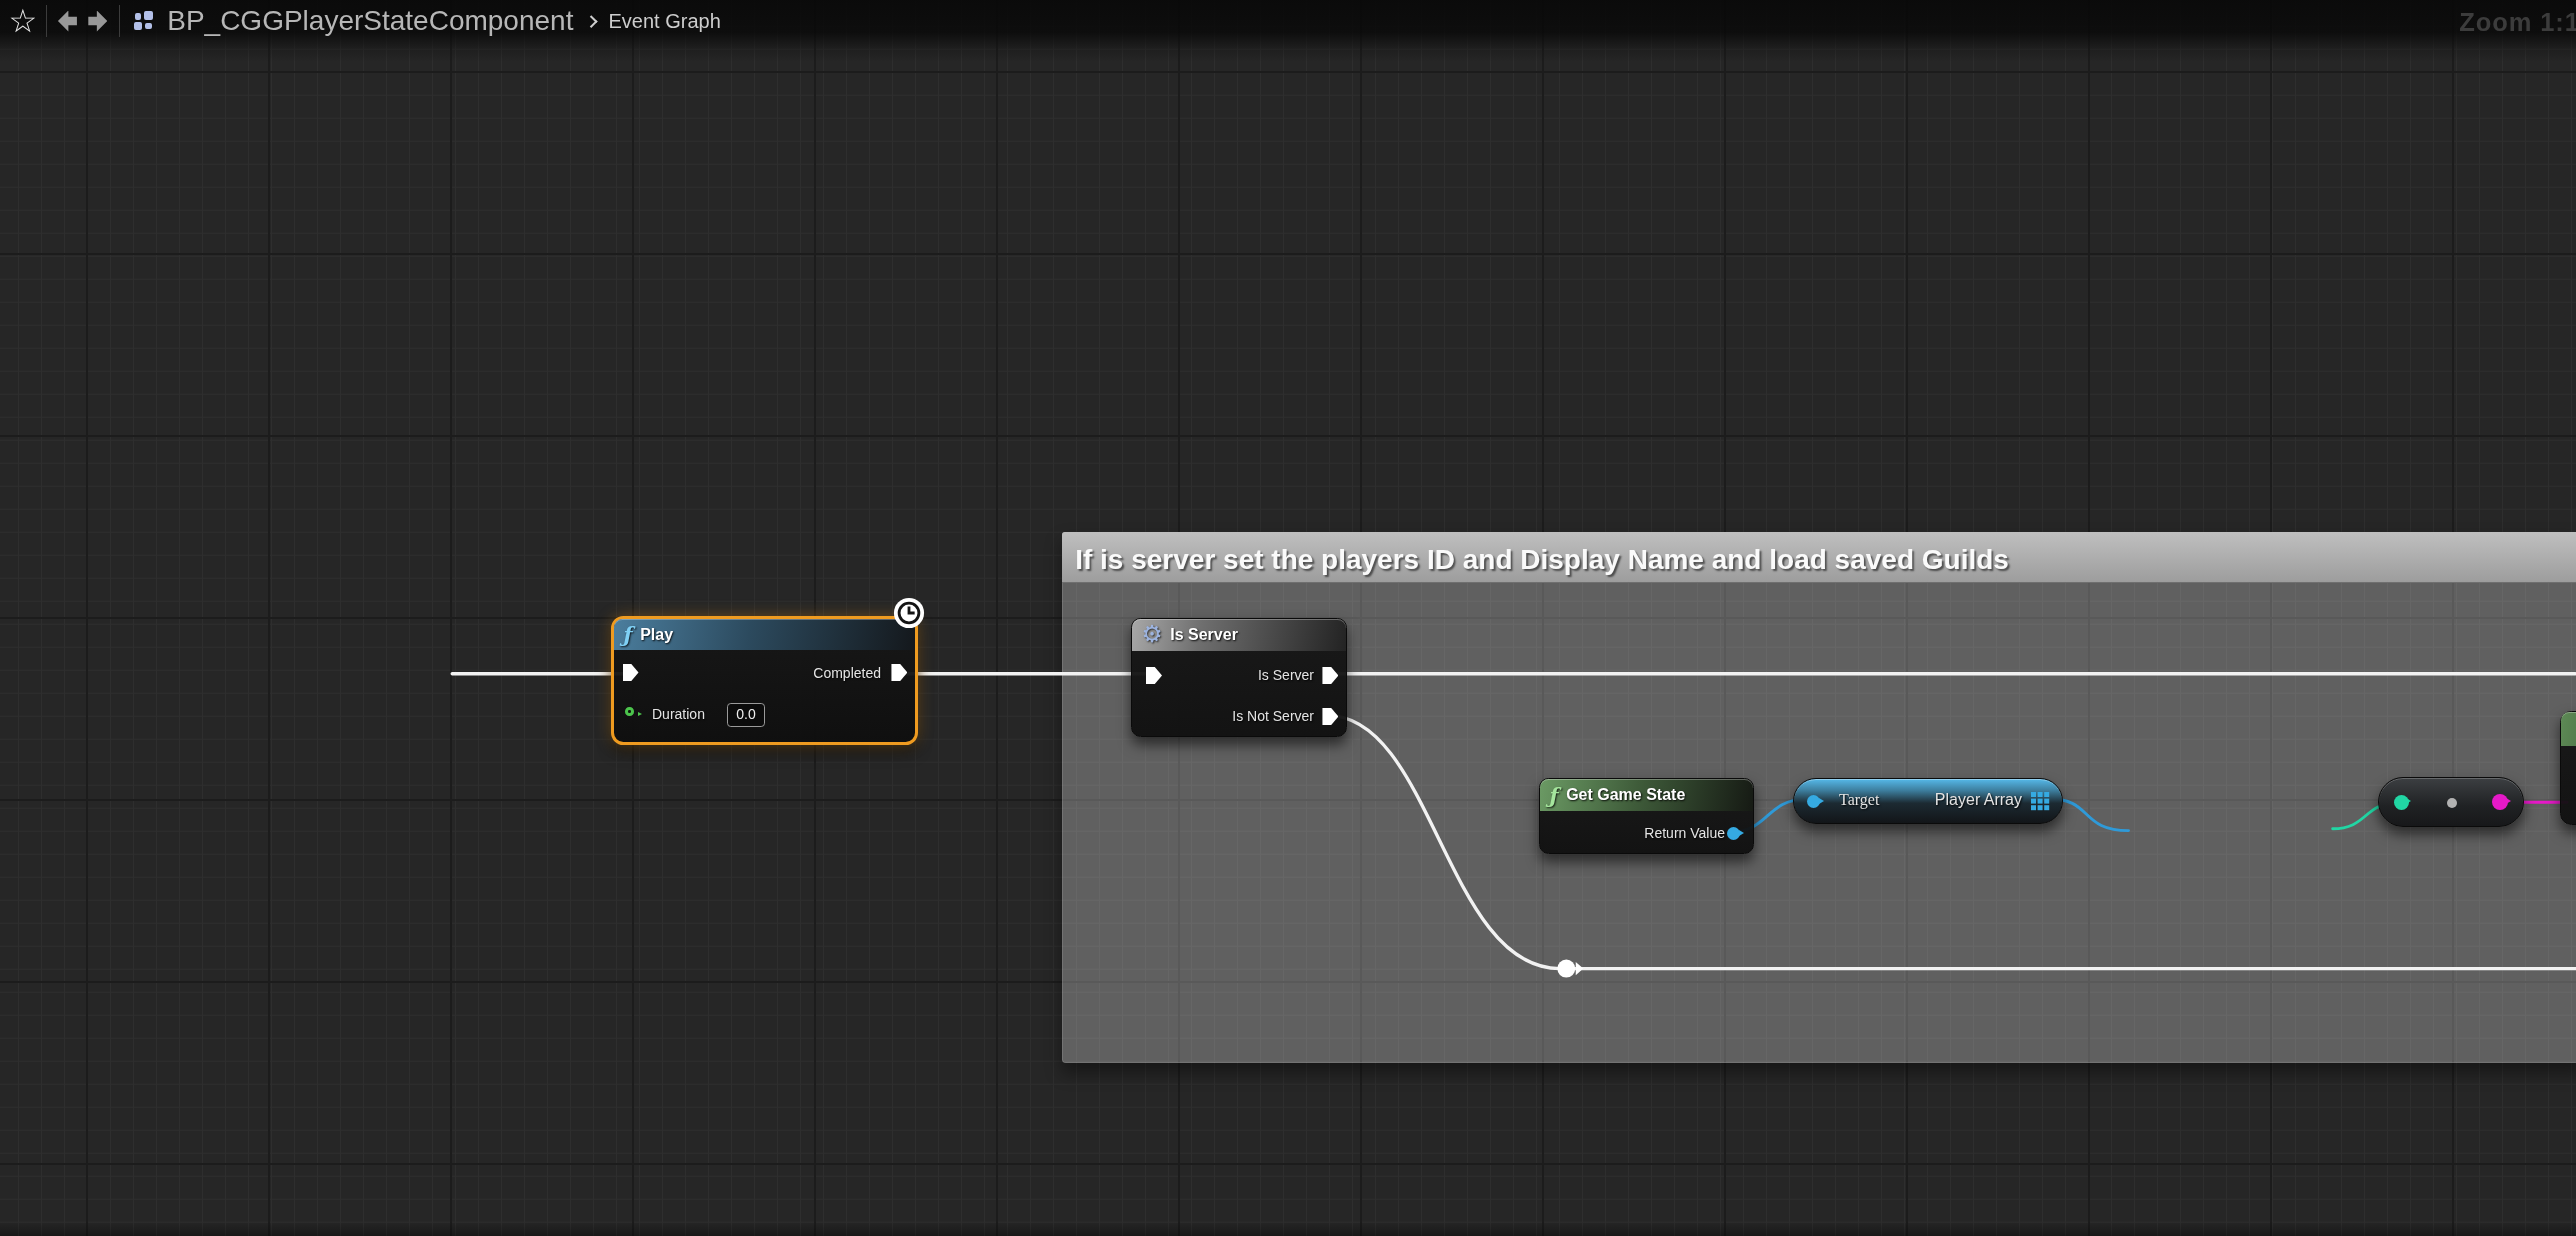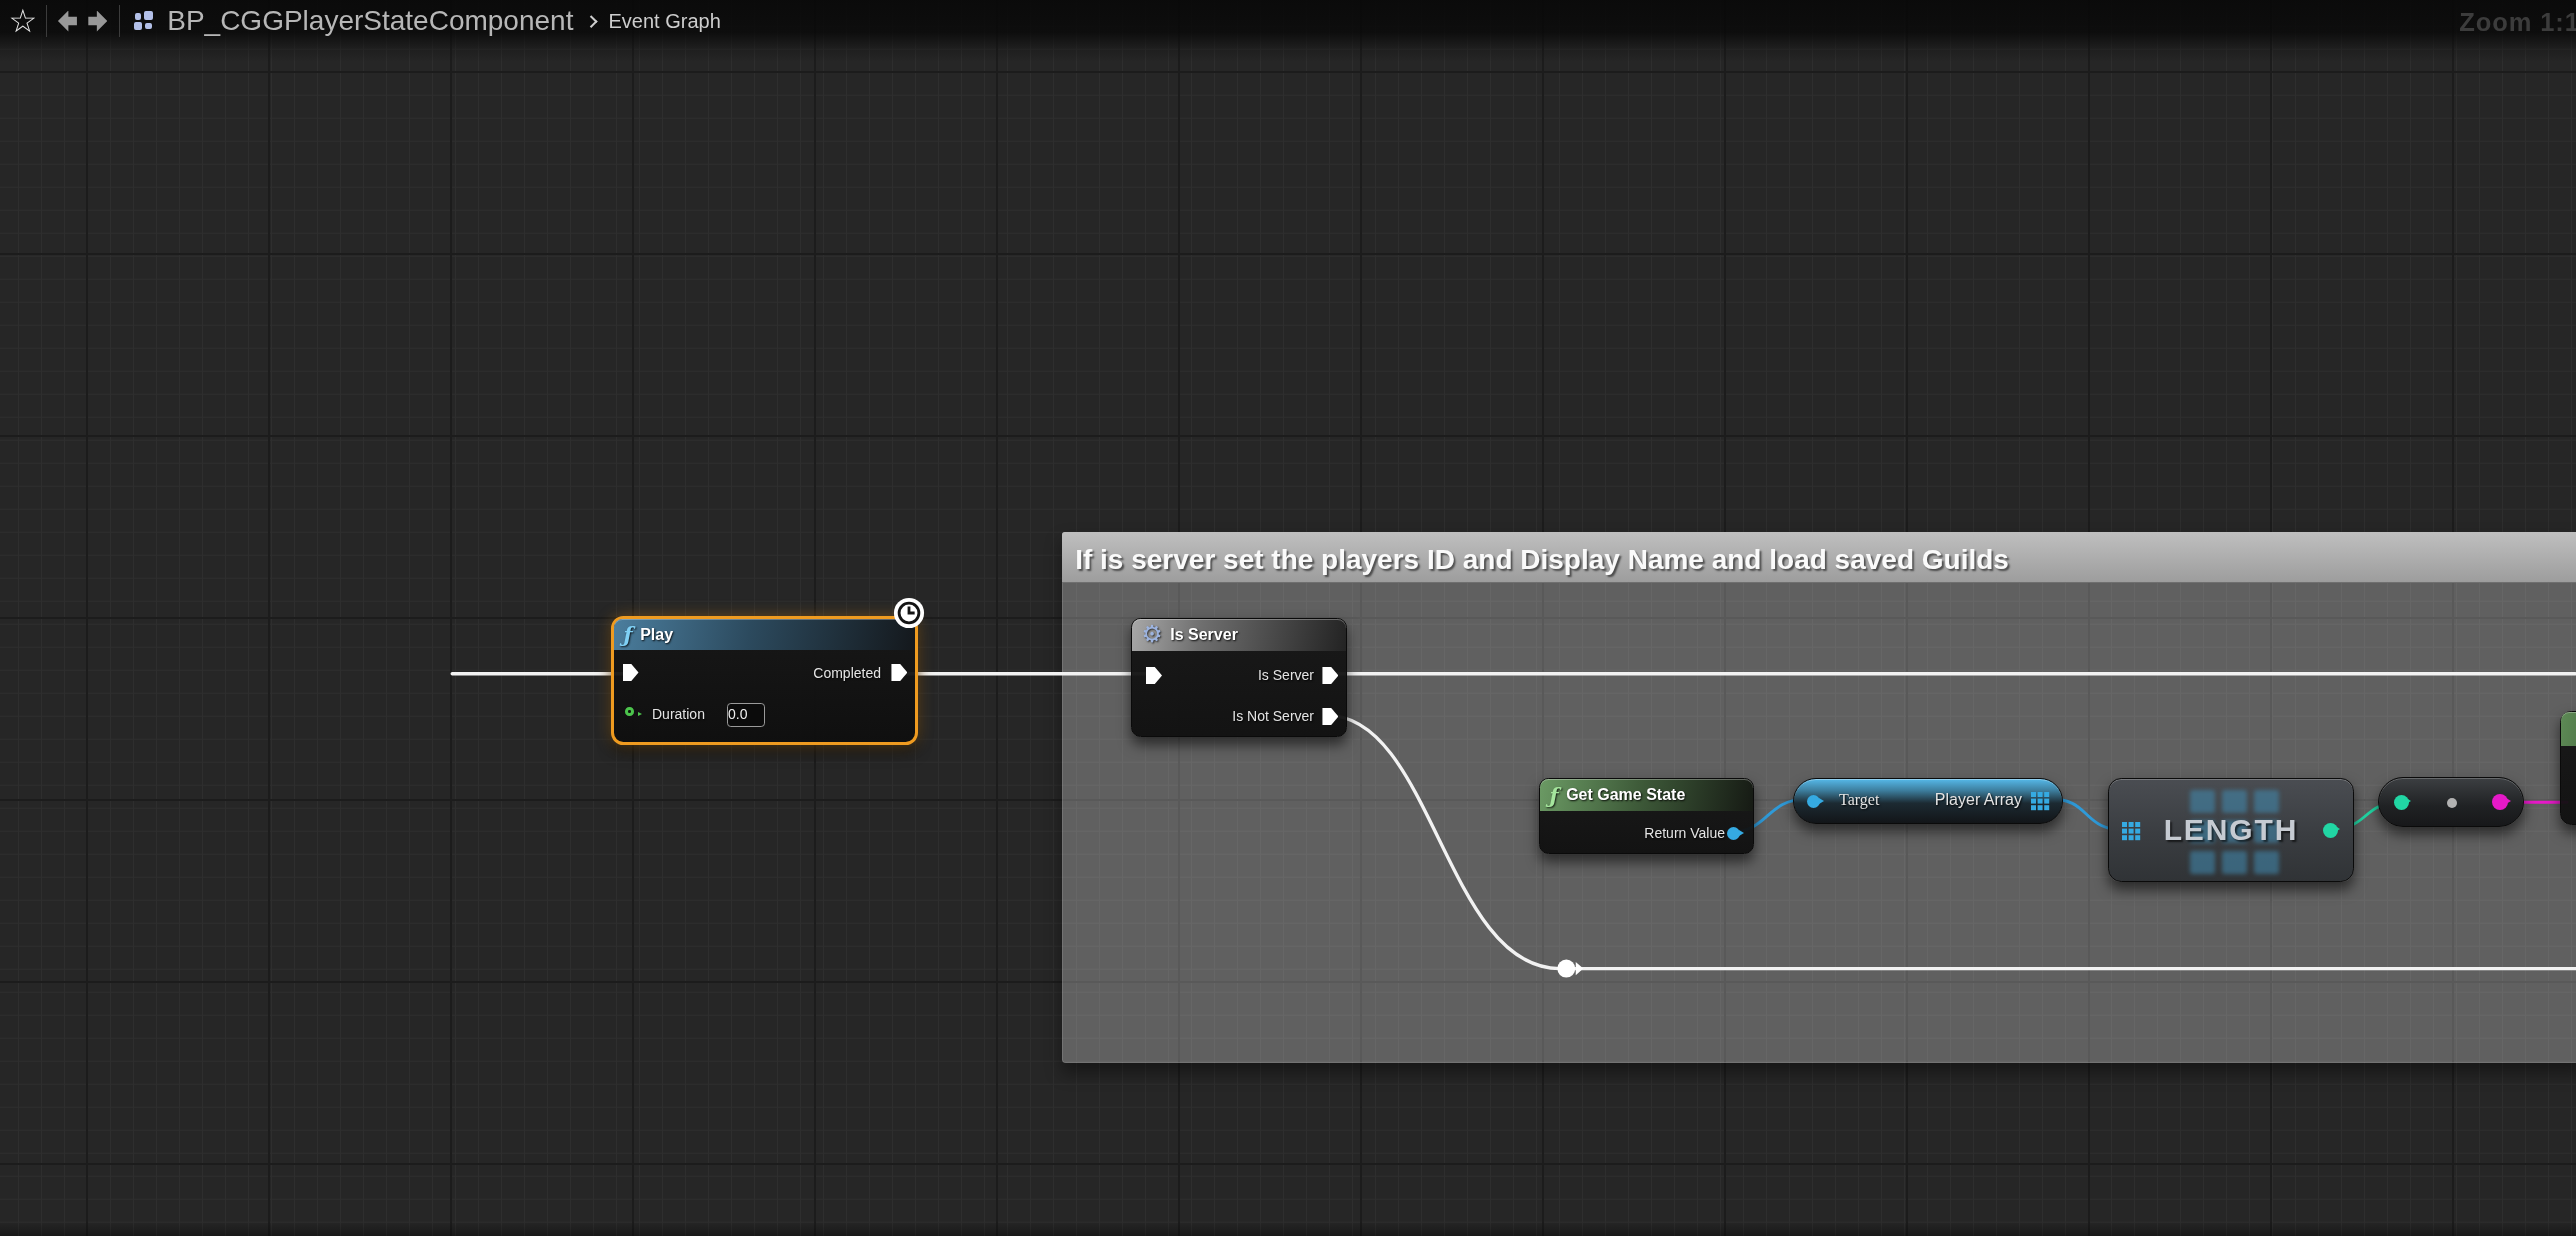--- a/index.html
+++ b/index.html
@@ -82,21 +82,21 @@
 
   
   .n-delay{left:611px;top:616px;width:307px;height:129px;border:3.8px solid #ef9b20;border-radius:12.3px;
     box-shadow:0 0 15px rgba(239,155,32,0.35),0 7.6px 13.2px rgba(0,0,0,0.55);}
   .n-delay .node-header{height:31px;background:linear-gradient(100deg,#4b7e9e 0%,#2c4a5e 45%,#14181c 100%);}
   .fn-glyph{font-size:21px;font-weight:bold;font-style:italic;font-family:"DejaVu Serif",serif;line-height:19px;text-shadow:0.9px 0.9px 1.9px rgba(0,0,0,0.8);}
   .fn-blue{color:#7fd0f5;}
   .fn-green{color:#a5e69d;}
   .clock-badge{position:absolute;left:279px;top:-22px;width:32px;height:32px;}
   .value-box{position:absolute;border:1.9px solid #9a9a9a;border-radius:3.8px;background:rgba(10,10,10,0.8);
-    color:#efefef;font-size:14px;line-height:20px;}
+    color:#efefef;font-size:14px;text-align:center;line-height:20px;}
 
   
   .n-isserver{left:1131px;top:618px;width:216px;height:119px;}
   .n-isserver .node-header{height:32px;background:linear-gradient(100deg,#a8a8a8 0%,#6f6f6f 32%,#232323 100%);}
   .gear-glyph{font-size:23.6px;color:#9db4e0;line-height:23.6px;text-shadow:0.9px 0.9px 1.9px rgba(0,0,0,0.7);}
 
   
   .n-ggs{left:1539px;top:778px;width:215px;height:76px;}
   .n-ggs .node-header{height:32px;background:linear-gradient(100deg,#6b9a64 0%,#3f5c3a 45%,#161a14 100%);}
 
@@ -199,28 +199,20 @@
 
   <div class="n-pill">
     <span class="pin-circ p-blue" style="left:13.2px;top:16px;"></span>
     <span class="pin-label" style="left:45px;top:12.3px;font-size:16px;font-family:Liberation Serif, serif;">Target</span>
     <span class="pin-label" style="right:40px;top:12.3px;font-size:16px;">Player Array</span>
     <span class="grid-pin" style="right:13.2px;top:13.2px;">
         <i></i>
       </span>
   </div>
 
-  <div class="node n-length">
-    <span class="length-watermark"></span>
-    <span class="length-title">LENGTH</span>
-    <span class="grid-pin" style="left:13.2px;top:43px;">
-        <i></i>
-      </span>
-    <span class="pin-circ p-teal" style="right:15px;top:44px;width:15px;height:15px;"></span>
-  </div>
 
   <div class="n-conv">
     <span class="pin-circ p-teal" style="left:15px;top:17px;width:15px;height:15px;"></span>
     <span class="conv-dot"></span>
     <span class="pin-circ p-magenta" style="right:15px;top:16px;"></span>
   </div>
 
   <div class="node n-edge">
     <div class="node-header"></div>
   </div>

